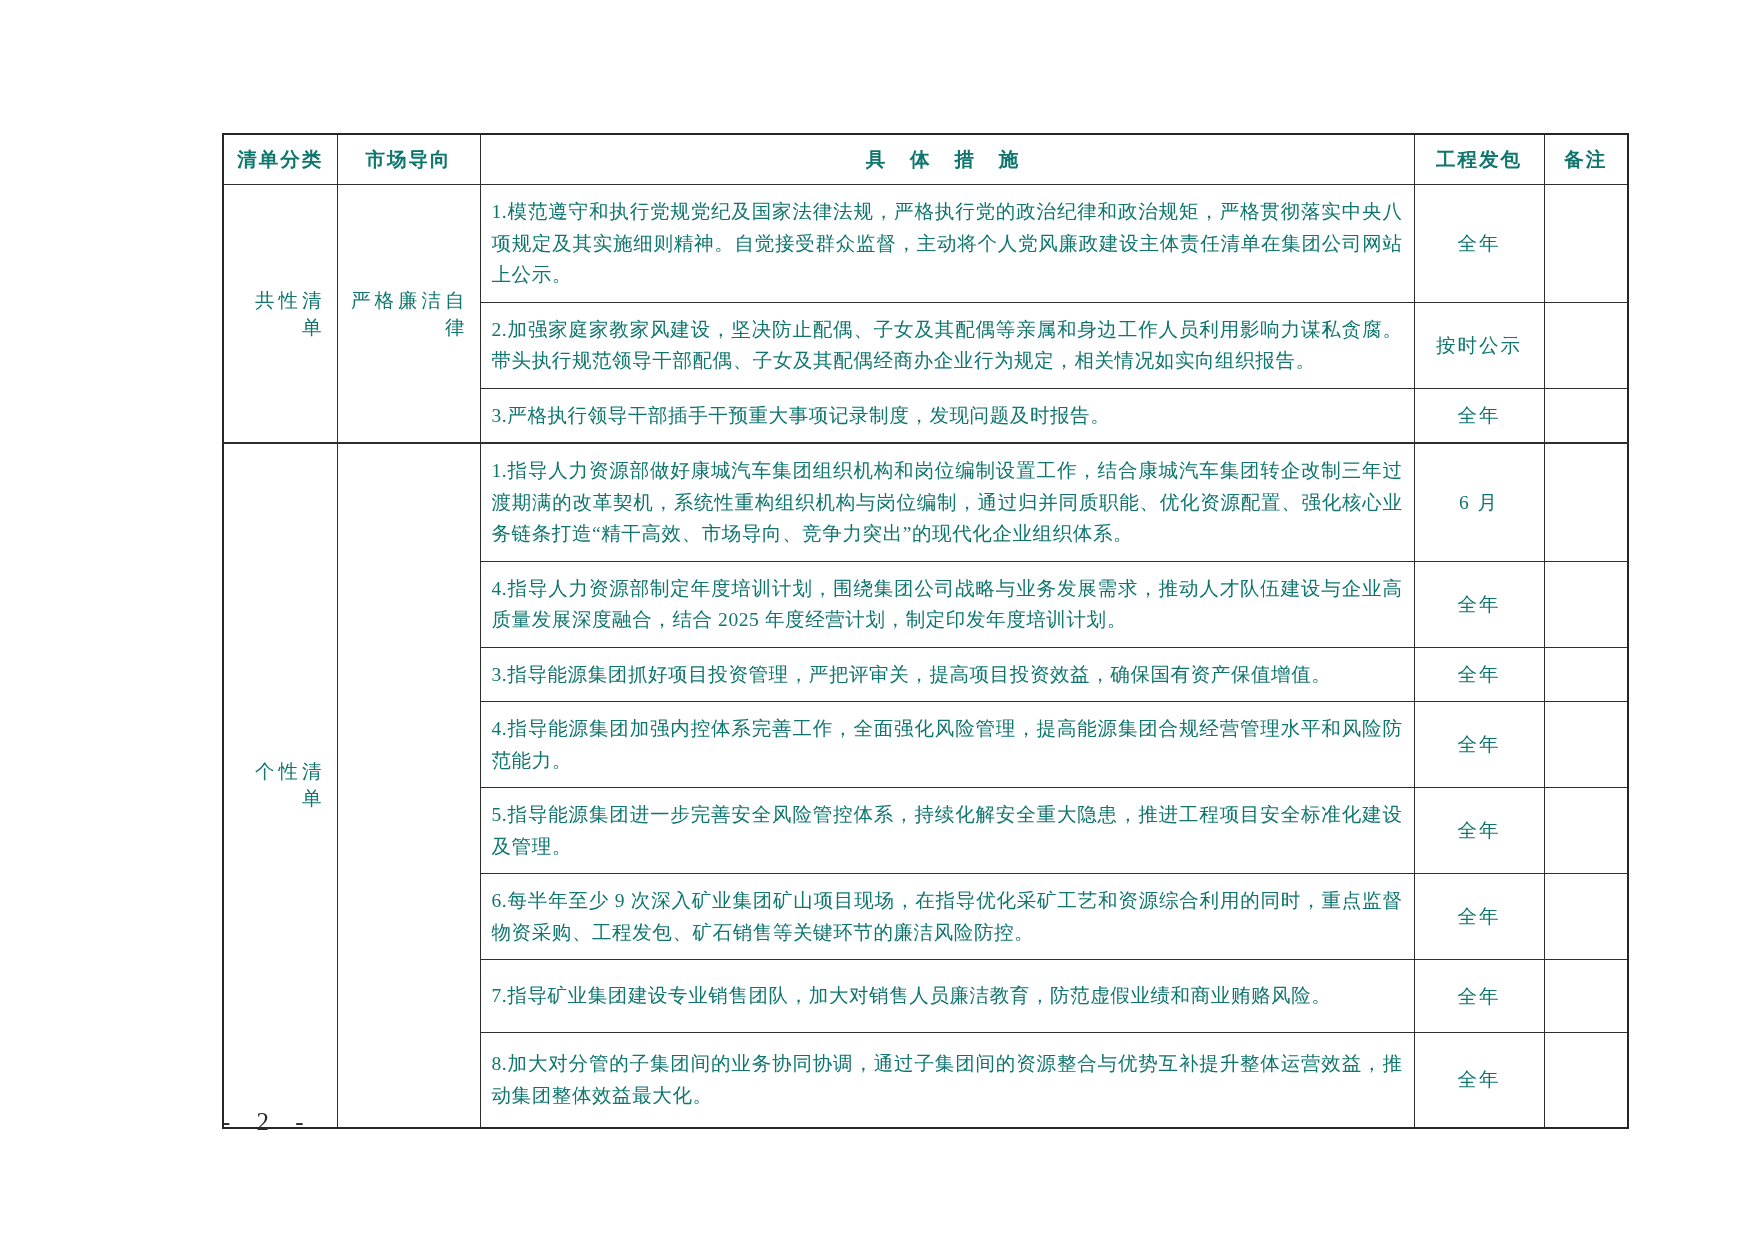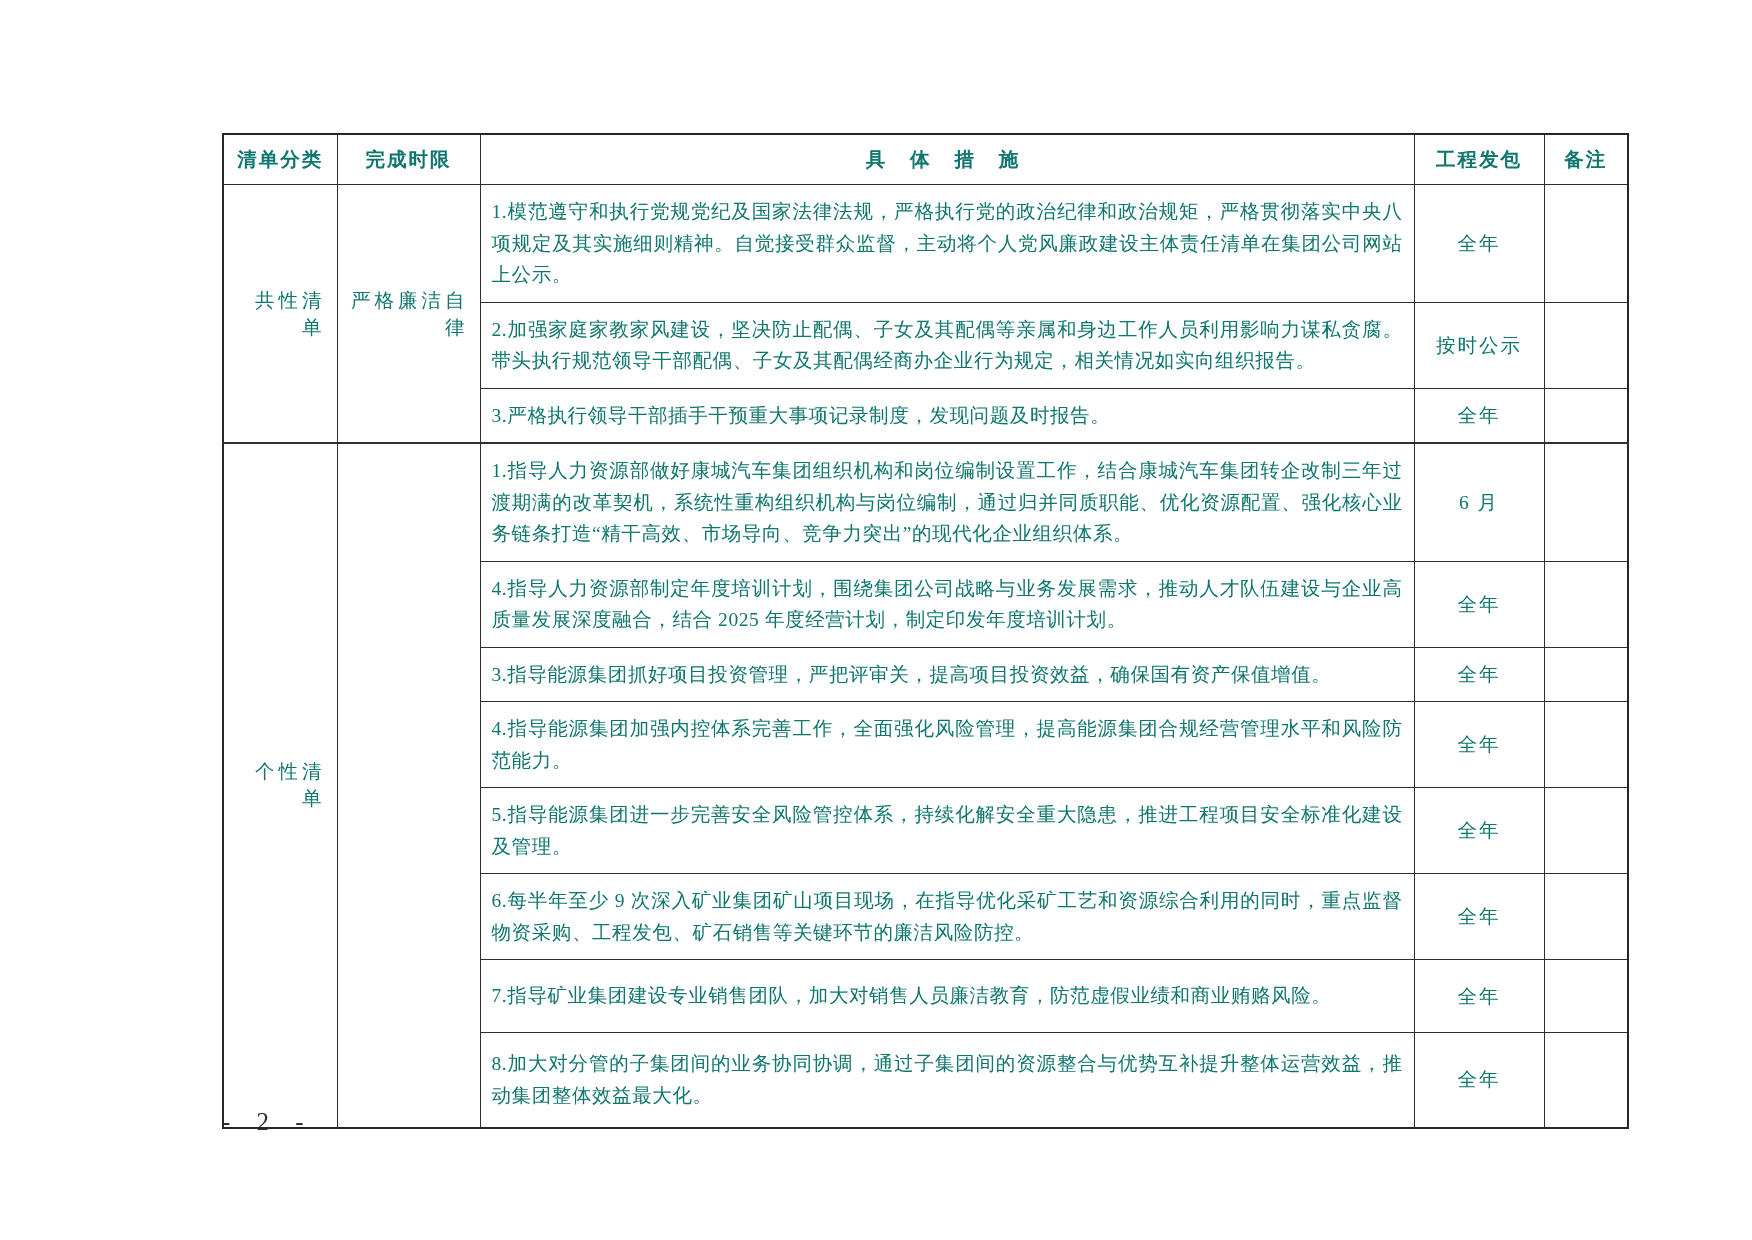--- a/index.html
+++ b/index.html
@@ -79,21 +79,21 @@
     <colgroup>
       <col style="width:114px">
       <col style="width:143px">
       <col style="width:934px">
       <col style="width:130px">
       <col style="width:84px">
     </colgroup>
     <thead>
       <tr style="height:45px">
         <th>清单分类</th>
-        <th>完成时限</th>
+        <th>市场导向</th>
         <th class="measures-head">具 体 措 施</th>
         <th>工程发包</th>
         <th>备注</th>
       </tr>
     </thead>
     <tbody>
 
       <tr style="height:102px">
         <td class="category-cell" rowspan="3">共性清单</td>
         <td class="project-cell" rowspan="3">严格廉洁自律</td>

